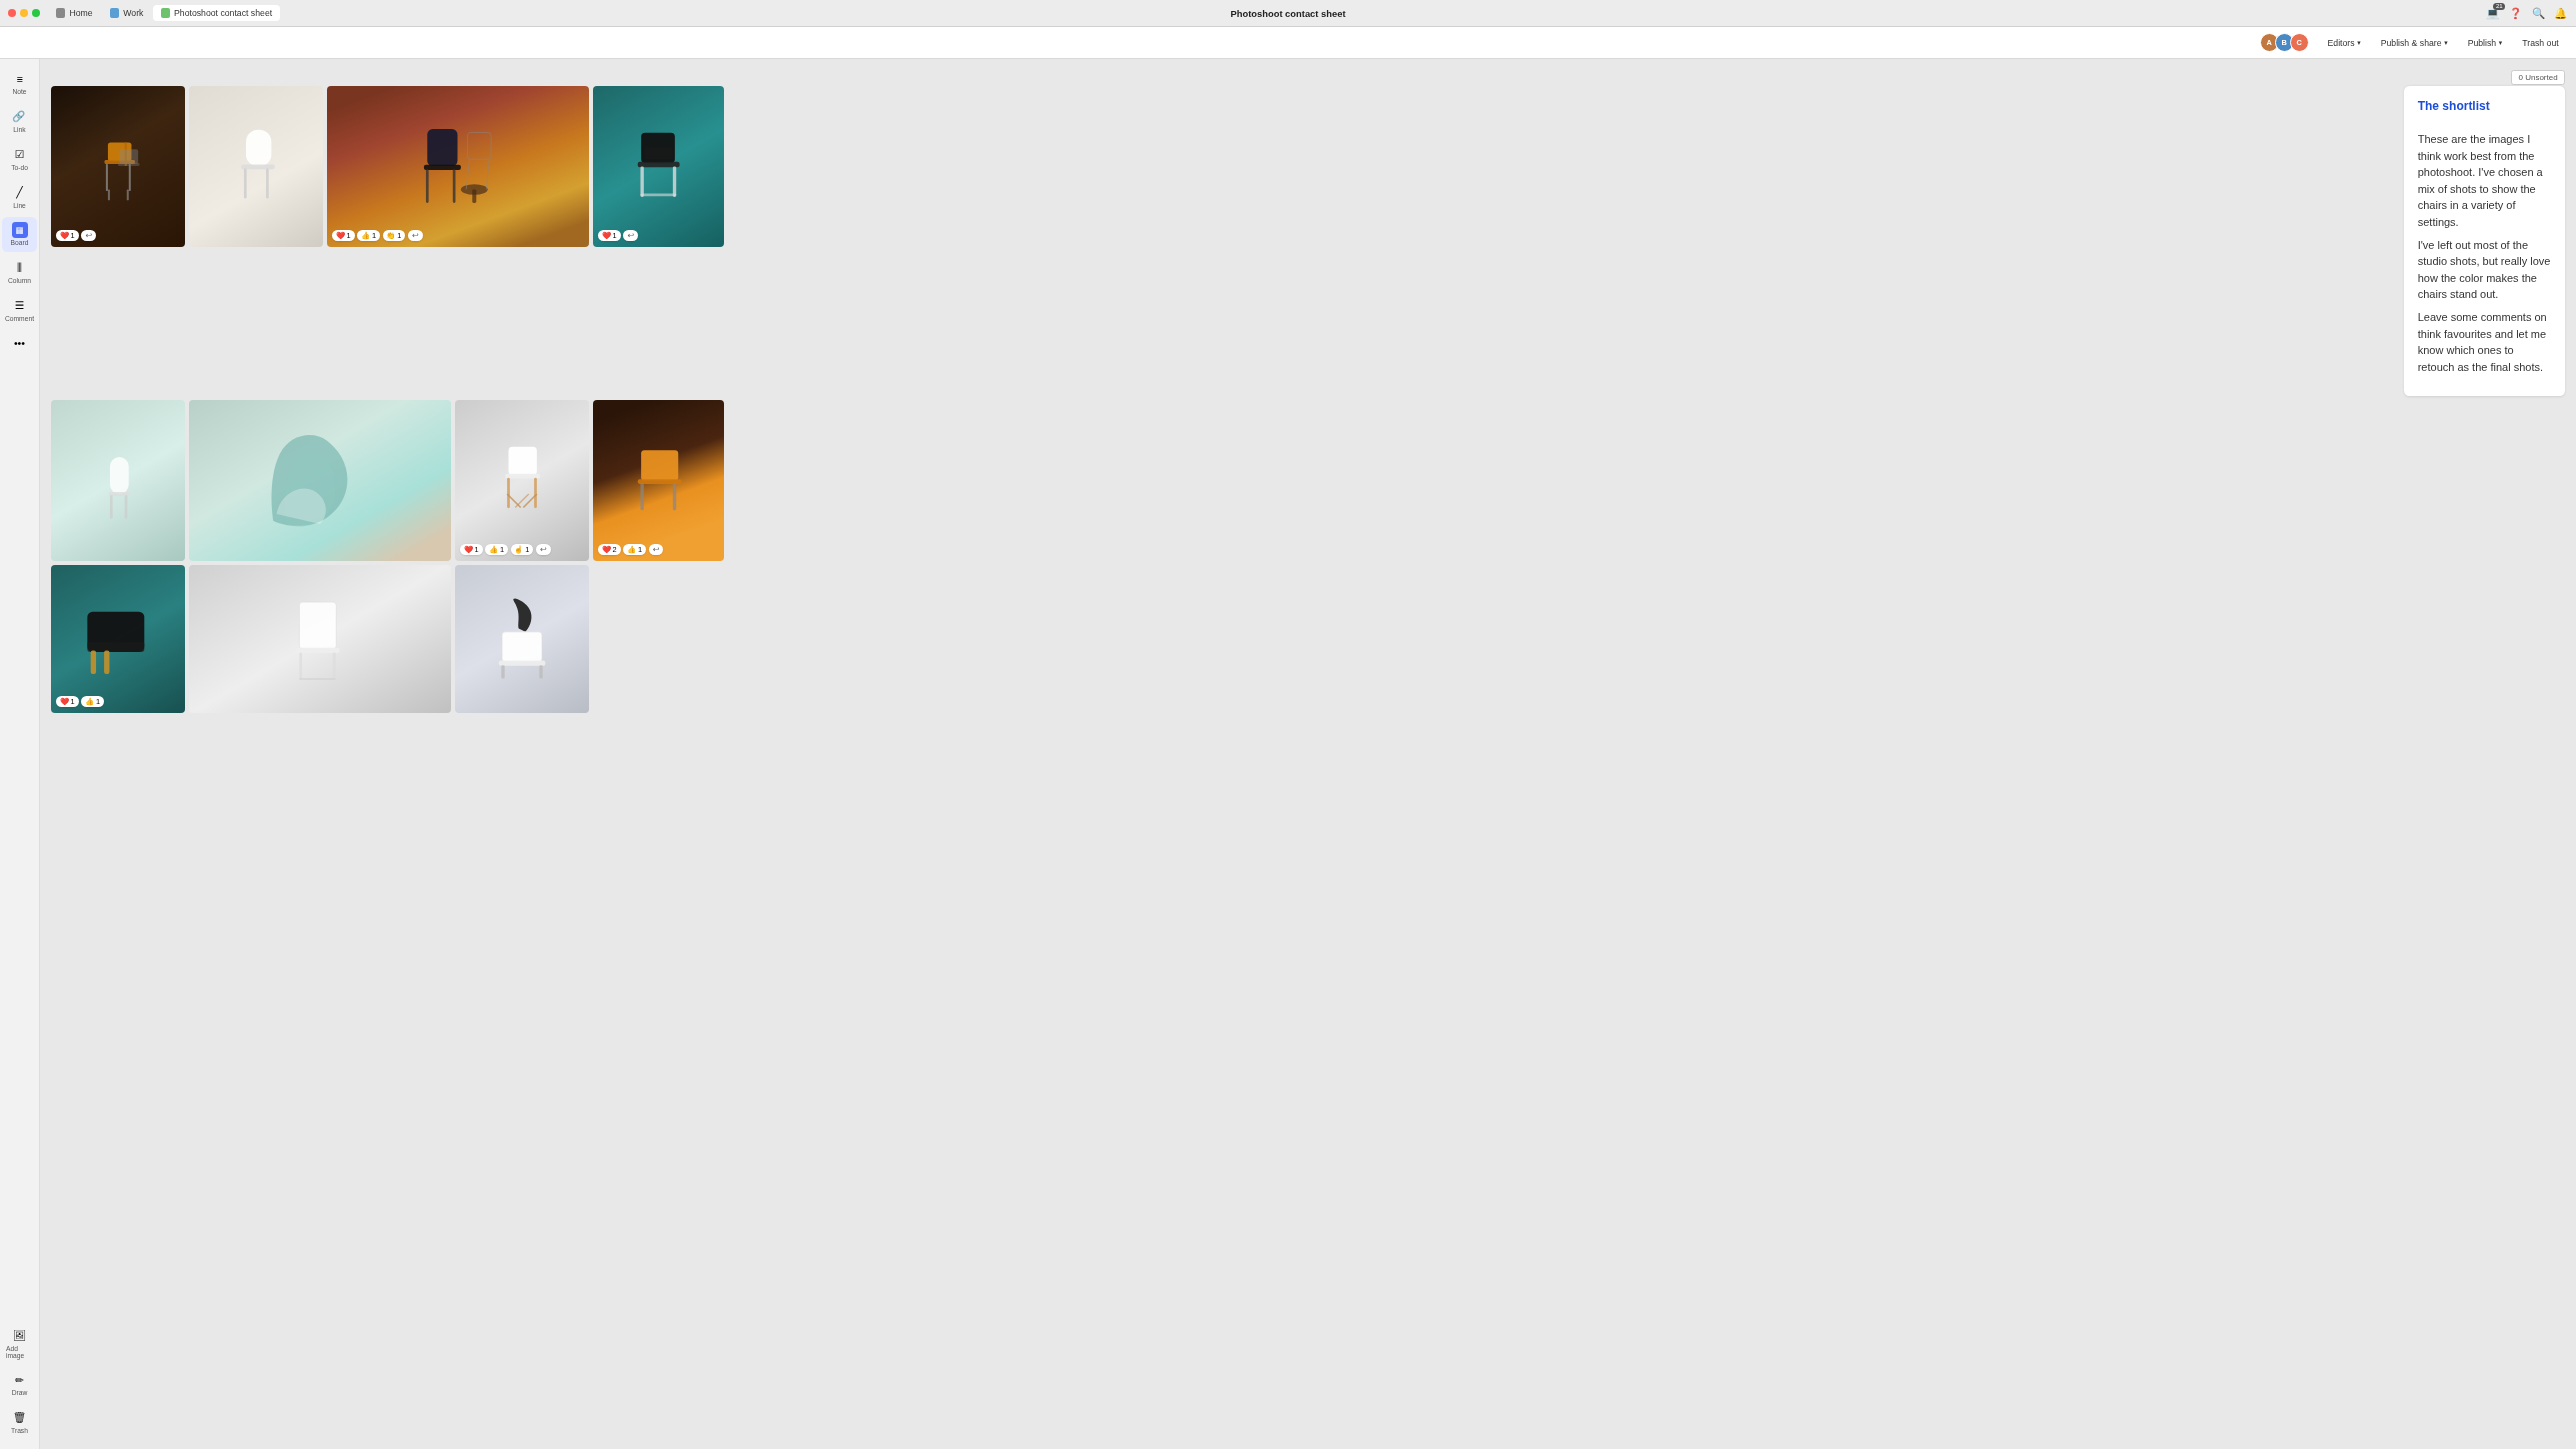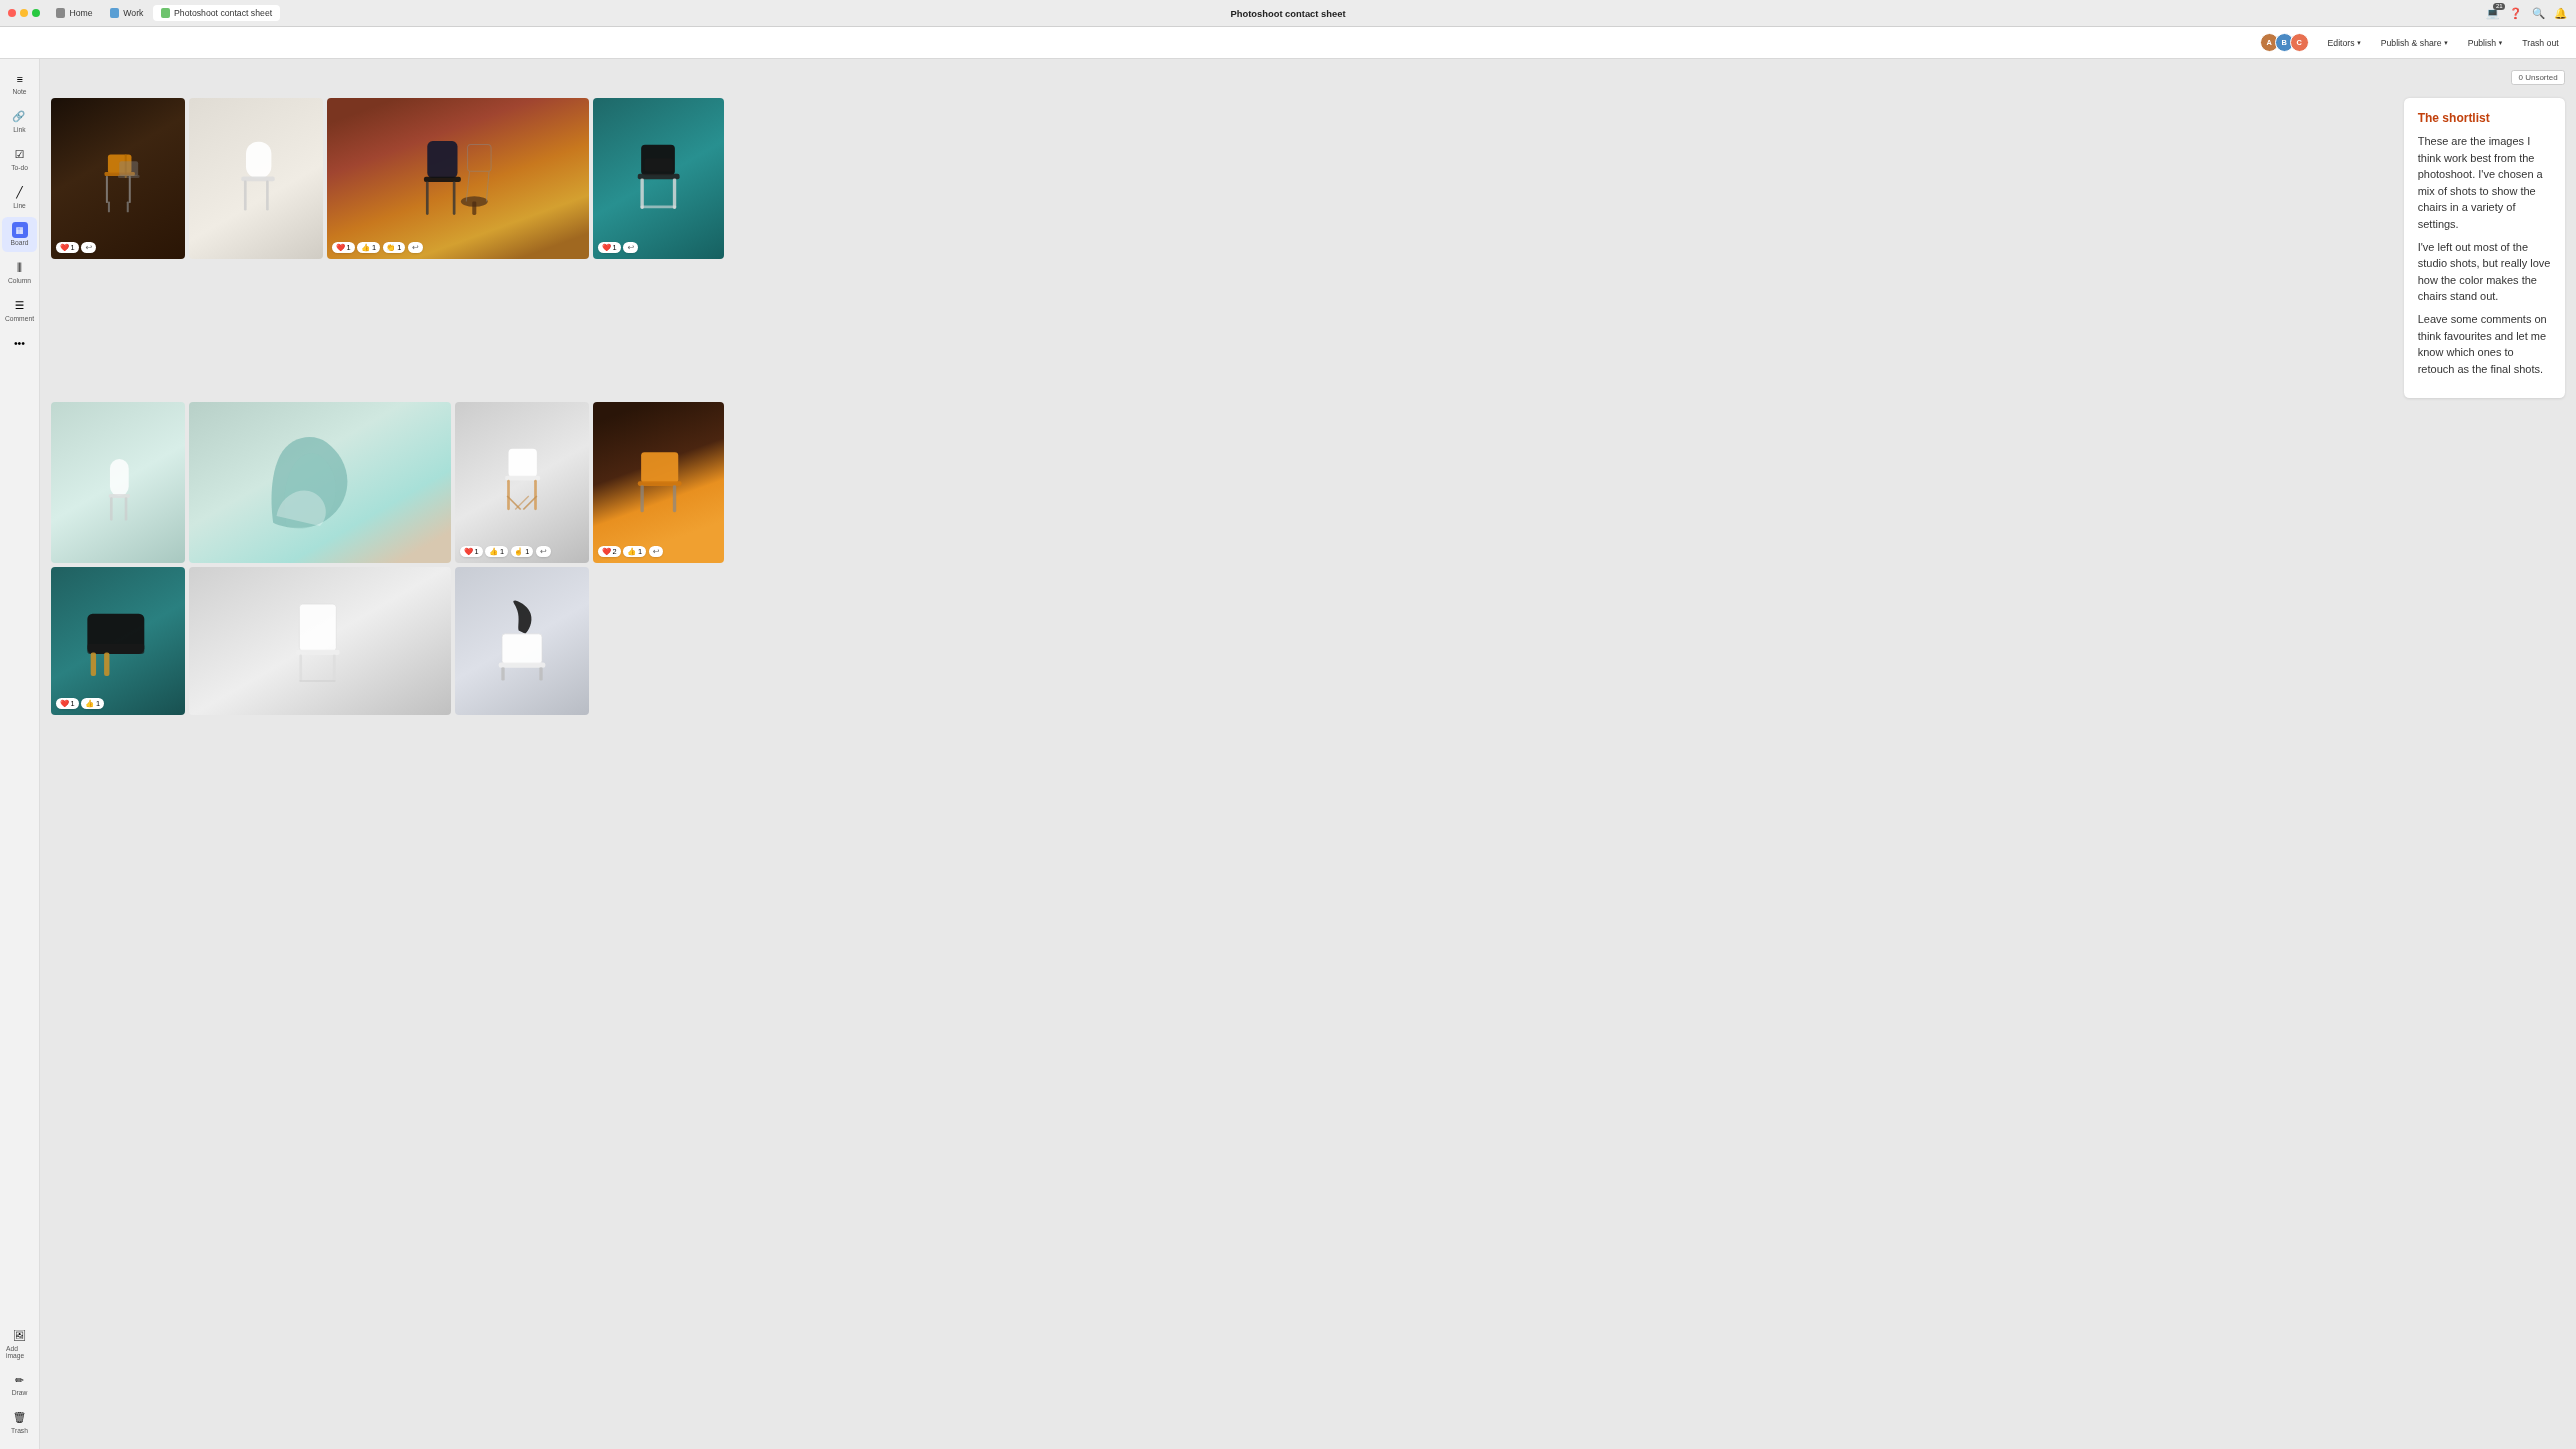--- a/index.html
+++ b/index.html
@@ -107,21 +107,21 @@
     
     .board-canvas {
       flex: 1; background: #e8e8e8;
       overflow-y: auto; overflow-x: hidden;
       padding: 10.7px;
       display: flex; flex-direction: column; gap: 0;
     }
 
     
     .unsorted-bar {
-      display: flex; justify-content: flex-end; margin-bottom: 13px;
+      display: flex; justify-content: flex-end; margin-bottom: 1px;
     }
     .unsorted-badge {
       background: white; border: 0.7px solid #ccc;
       border-radius: 2.7px; padding: 2px 6.7px;
       font-size: 8px; color: #555;
     }
 
     .img-card {
       position: relative; border-radius: 4px; overflow: hidden;
       background: #ccc; cursor: pointer;
@@ -144,21 +144,21 @@
       box-shadow: 0 0.7px 2px rgba(0,0,0,0.15);
     }
 
     
     .annotation-card {
       background: white; border-radius: 5.4px;
       padding: 13.4px; width: 161px;
       flex-shrink: 0;
       box-shadow: 0 0.7px 2.7px rgba(0,0,0,0.1);
     }
-    .annotation-title { font-size: 12px; font-weight: 700; margin-bottom: 8px; color: #c2410c; }
+    .annotation-title { font-size: 12px; font-weight: 700; margin-bottom: 18px; color: #1d4ed8; }
     .annotation-text { font-size: 11px; color: #333; line-height: 1.5; margin-bottom: 6.7px; }
 
     
     .board-canvas::-webkit-scrollbar { width: 4px; }
     .board-canvas::-webkit-scrollbar-track { background: transparent; }
     .board-canvas::-webkit-scrollbar-thumb { background: #bbb; border-radius: 2px; }
 
     
     .img-content {
       width: 100%; height: 100%;

